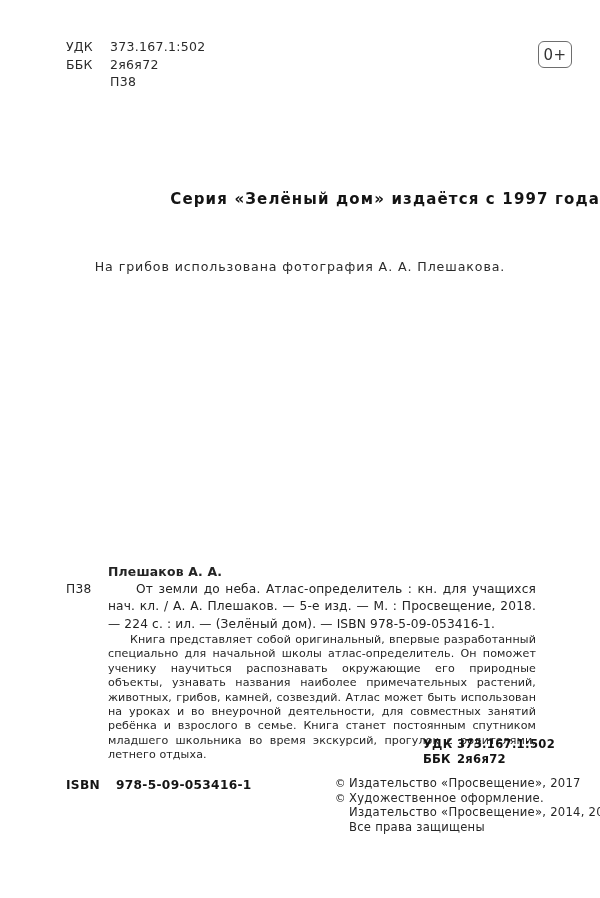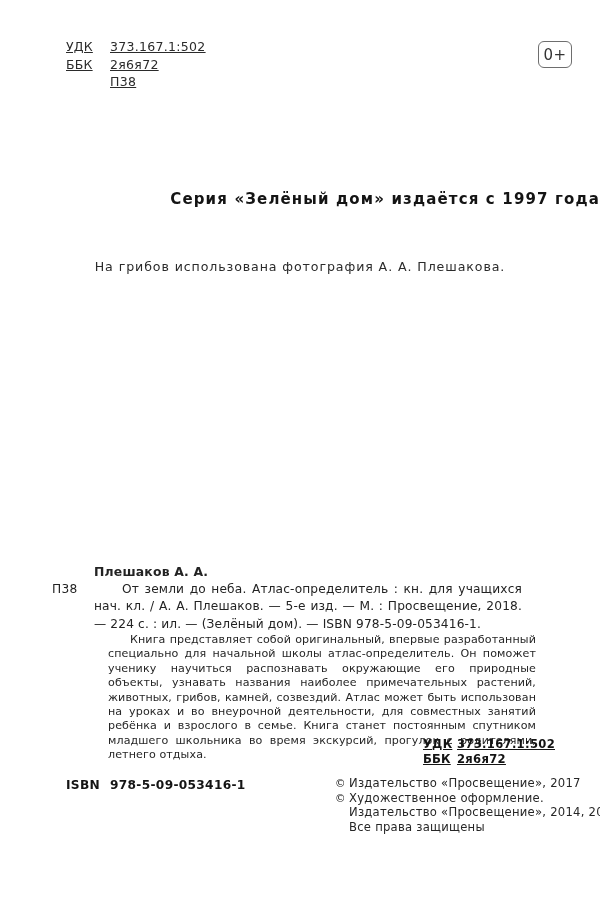--- a/index.html
+++ b/index.html
@@ -27,21 +27,20 @@
     left: 66px;
     top: 38px;
     font-size: 12.5px;
     line-height: 17.5px;
     letter-spacing: 0.2px;
     white-space: nowrap;
     color: #2b2b2b;
   }
   .udk-row {
     display: flex;
-    text-decoration: underline;
   }
   .udk-key {
     width: 44px;
     flex: 0 0 44px;
   }
   .udk-val {
     letter-spacing: 0.3px;
     text-align: right;
   }
 
@@ -84,21 +83,21 @@
     top: 259px;
     text-align: center;
     font-size: 12.6px;
     letter-spacing: 0.9px;
     color: #2b2b2b;
   }
 
   
   .cip {
     position: absolute;
-    left: 52px;
+    left: 66px;
     top: 563px;
     width: 470px;
     font-size: 12.2px;
     color: #232323;
   }
   .cip-author {
     font-weight: bold;
     font-size: 12.4px;
     margin-left: 42px;
     letter-spacing: 0.2px;
@@ -165,21 +164,21 @@
     position: absolute;
     left: 66px;
     top: 778px;
     font-size: 12.2px;
     font-weight: bold;
     letter-spacing: 0.3px;
     color: #141414;
     white-space: nowrap;
   }
   .isbn .isbn-label {
-    margin-right: 10px;
+    margin-right: 16px;
     text-align: right;
   }
 
   
   .copyright {
     position: absolute;
     left: 335px;
     top: 776px;
     font-size: 11.6px;
     line-height: 14.6px;

